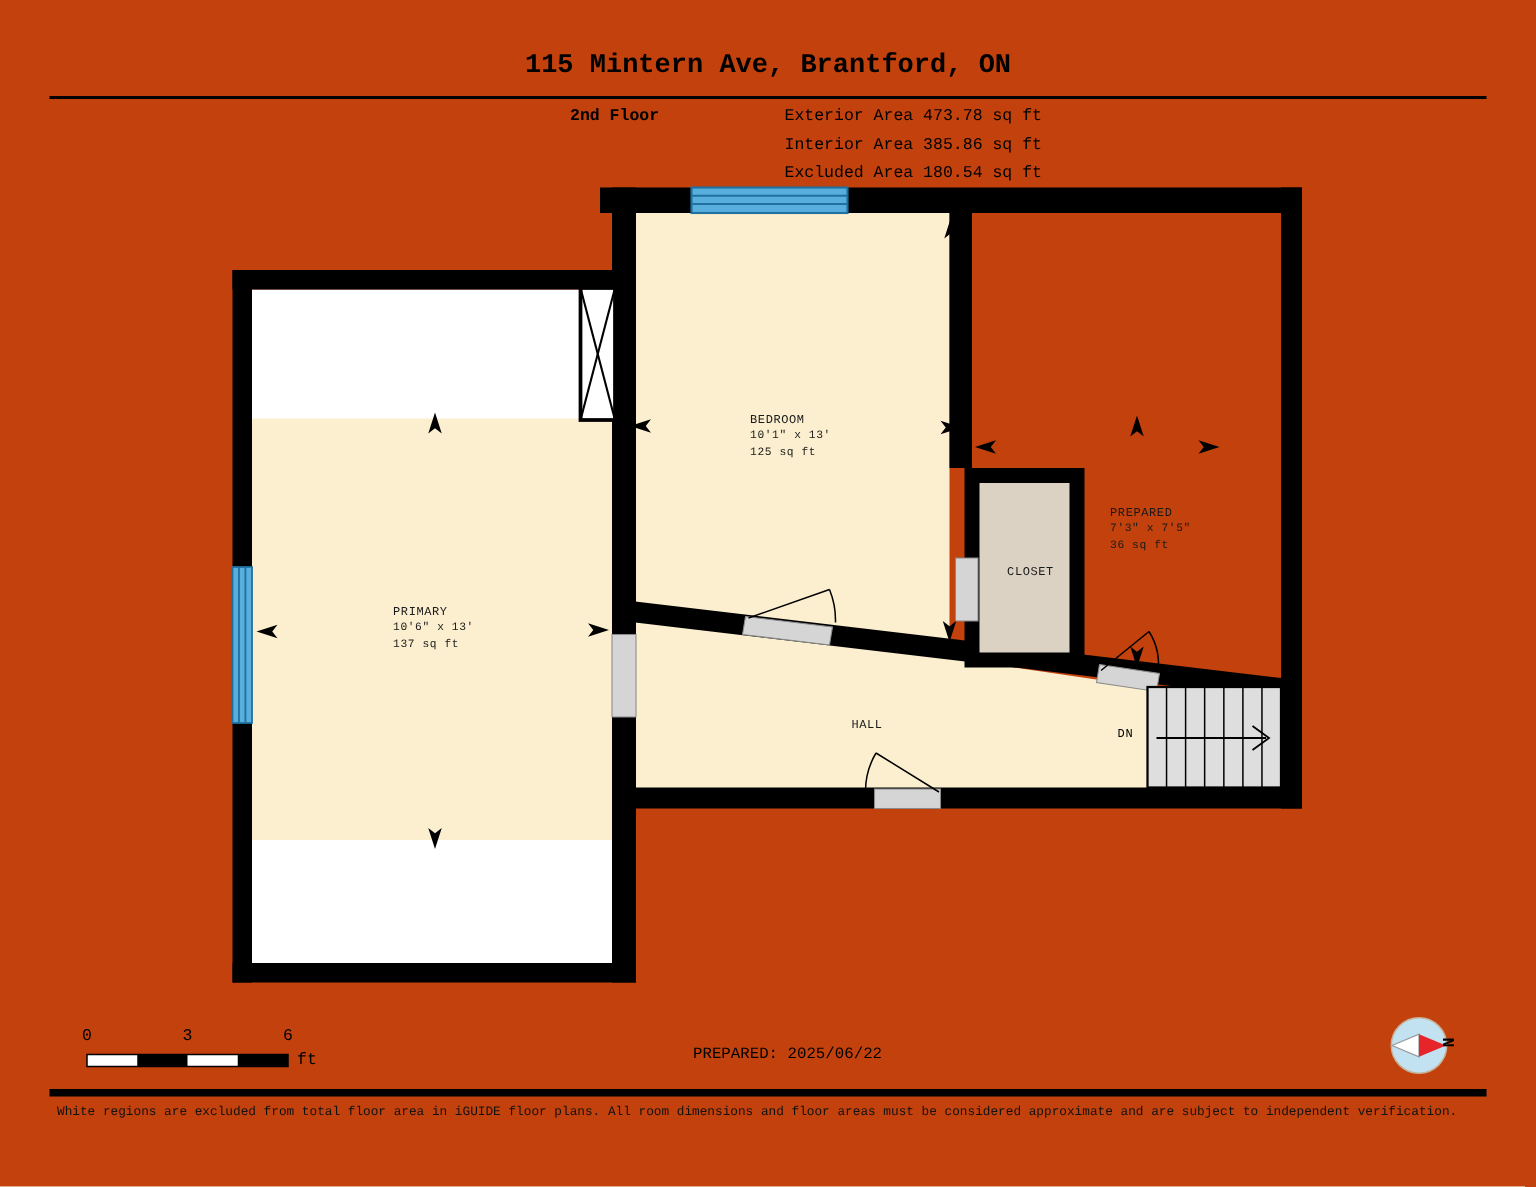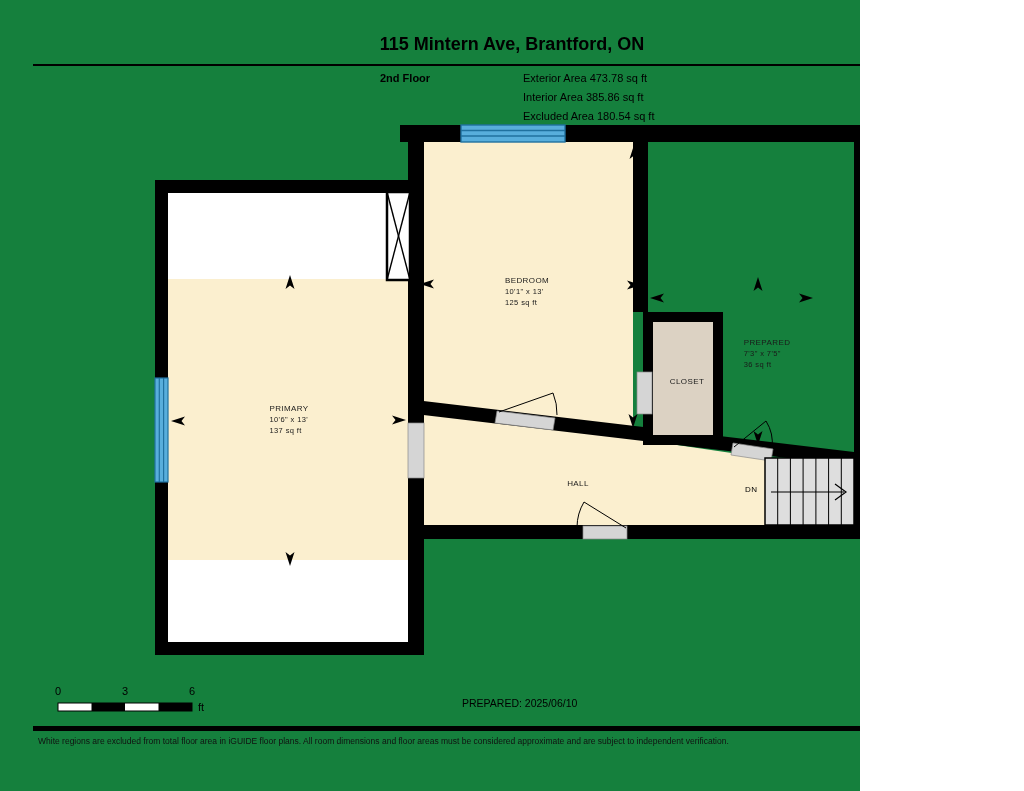--- a/index.html
+++ b/index.html
@@ -1,17 +1,17 @@
 <!DOCTYPE html>
 <html><head>
 <meta charset="utf-8">
 <style>
   html,body{margin:0;padding:0;background:#fff;}
-  .page{position:relative;width:860px;height:791px;background:#15803d;overflow:hidden;
-        font-family:Liberation Sans, sans-serif;color:#000;}
+  .page{position:relative;width:1024px;height:791px;background:#c2410c;overflow:hidden;
+        font-family:Liberation Mono, monospace;color:#000;}
   .abs{position:absolute;}
   .title{left:0;top:34px;width:1024px;text-align:center;font-size:18px;font-weight:bold;}
   .rule{left:33px;top:64px;width:958px;height:2px;background:#000;}
   .floor-label{left:380px;top:72px;width:130px;text-align:left;font-size:11px;font-weight:bold;}
   .stat{left:523px;font-size:11px;}
   .stat1{top:72px;} .stat2{top:91px;} .stat3{top:110px;}
   .plan-svg{left:0;top:0;width:1024px;height:791px;}
   .room-label{position:absolute;text-align:left;transform:translateX(-50%);
               font-size:7.5px;line-height:11px;letter-spacing:0.4px;color:#1a1a1a;white-space:nowrap;}
   .room-name{font-size:8px;}
@@ -152,19 +152,19 @@
   </div>
   <div class="room-label" style="left:578px;top:478px;">
     <div class="room-name">HALL</div>
   </div>
   <div class="abs dn">DN</div>
 
   <div class="abs scale-num" style="left:58px;">0</div>
   <div class="abs scale-num" style="left:125px;">3</div>
   <div class="abs scale-num" style="left:192px;">6</div>
   <div class="abs scale-unit">ft</div>
-  <div class="abs prepared">PREPARED: 2025/06/10</div>
+  <div class="abs prepared">PREPARED: 2025/06/22</div>
   <div class="abs north">N</div>
 
   <div class="abs footer-bar"></div>
   <div class="abs disclaimer">White regions are excluded from total floor area in iGUIDE floor plans. All room dimensions and floor areas must be considered approximate and are subject to independent verification.</div>
 
 </div>
 
 </body></html>

